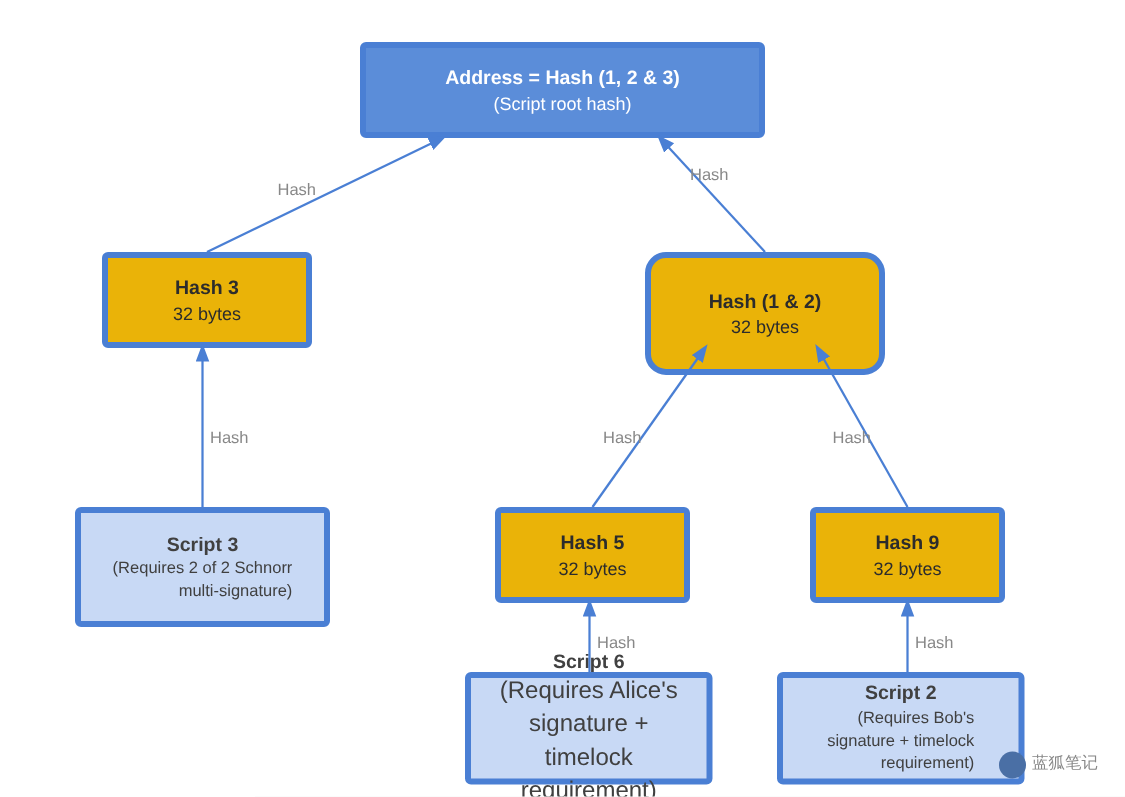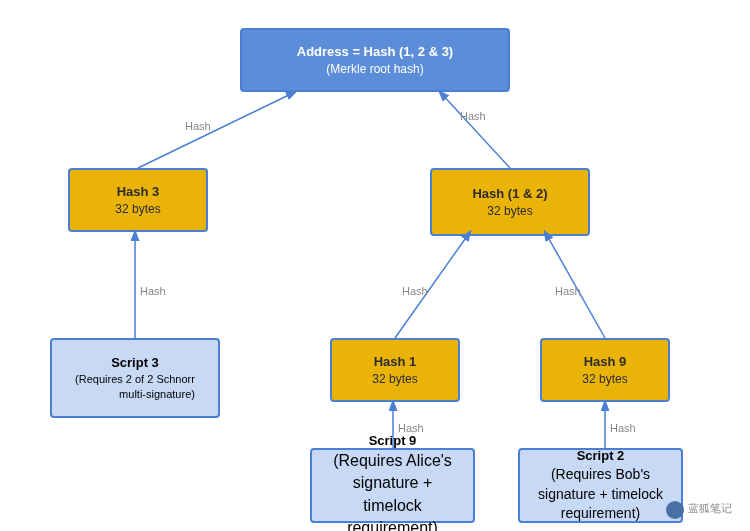--- a/index.html
+++ b/index.html
@@ -43,93 +43,93 @@
       position: absolute;
       top: 0; left: 0;
       width: 750px;
       height: 531px;
       pointer-events: none;
     }
 
     
     .box {
       position: absolute;
-      border: 2px solid #4c1d95;
+      border: 4px solid #4c1d95;
       border-radius: 4px;
       display: flex;
       flex-direction: column;
       align-items: center;
       justify-content: center;
       text-align: center;
       font-size: 13px;
       font-weight: bold;
       color: #2c2c2c;
       line-height: 1.4;
       padding: 6px 10px;
     }
     .box-blue {
       background: #5b8dd9;
       color: white;
       border-color: #4a7fd4;
     }
     .box-light {
       background: #c8d9f5;
       border-color: #4a7fd4;
-      color: #000000;
+      color: #404040;
     }
     .box-white {
       background: #eab308;
       border-color: #4a7fd4;
       color: #2c2c2c;
     }
   </style>
 </head>
 <body>
 
 <div class="diagram-container">
 
   <div class="box box-blue" style="left:240px; top:28px; width:270px; height:64px;">
     <span>Address = Hash (1, 2 &amp; 3)</span>
-    <span style="font-weight:normal;font-size:12px;">(Merkle root hash)</span>
+    <span style="font-weight:normal;font-size:12px;">(Script root hash)</span>
   </div>
 
   <div class="box box-white" style="left:68px; top:168px; width:140px; height:64px;">
     <span>Hash 3</span>
     <span style="font-weight:normal;font-size:12px;">32 bytes</span>
   </div>
 
-  <div class="box box-white" style="left:430px; top:168px; width:160px; height:68px;">
+  <div class="box box-white" style="left:430px; top:168px; width:160px; height:82px;border-radius:14px;">
     <span>Hash (1 &amp; 2)</span>
     <span style="font-weight:normal;font-size:12px;">32 bytes</span>
   </div>
 
   <div class="box box-light" style="left:50px; top:338px; width:170px; height:80px; font-weight:normal;">
     <span style="font-weight:bold;">Script 3</span>
     <span style="font-size:11px; white-space:pre-line; text-align:right;">(Requires 2 of 2 Schnorr
 multi-signature)</span>
   </div>
 
   <div class="box box-white" style="left:330px; top:338px; width:130px; height:64px;">
-    <span>Hash 1</span>
+    <span>Hash 5</span>
     <span style="font-weight:normal;font-size:12px;">32 bytes</span>
   </div>
 
   <div class="box box-white" style="left:540px; top:338px; width:130px; height:64px;">
     <span>Hash 9</span>
     <span style="font-weight:normal;font-size:12px;">32 bytes</span>
   </div>
 
   <div class="box box-light" style="left:310px; top:448px; width:165px; height:75px; font-weight:normal;">
-    <span style="font-weight:bold;">Script 9</span>
+    <span style="font-weight:bold;">Script 6</span>
     <span style="font-size:16px; text-align:center;">(Requires Alice's<br>signature + timelock<br>requirement)</span>
   </div>
 
   <div class="box box-light" style="left:518px; top:448px; width:165px; height:75px; font-weight:normal;">
     <span style="font-weight:bold;">Script 2</span>
-    <span style="font-size:14px; text-align:center;">(Requires Bob's<br>signature + timelock<br>requirement)</span>
+    <span style="font-size:11px; text-align:right;">(Requires Bob's<br>signature + timelock<br>requirement)</span>
   </div>
 
   <svg class="svg-overlay">
     <defs>
       <marker id="arrowhead" markerWidth="8" markerHeight="8" refX="6" refY="3" orient="auto">
         <polygon points="0 0, 8 3, 0 6" fill="#4a7fd4"></polygon>
       </marker>
     </defs>
 
     <line x1="138" y1="168" x2="295" y2="92" stroke="#4a7fd4" stroke-width="1.5" marker-end="url(#arrowhead)"></line>

